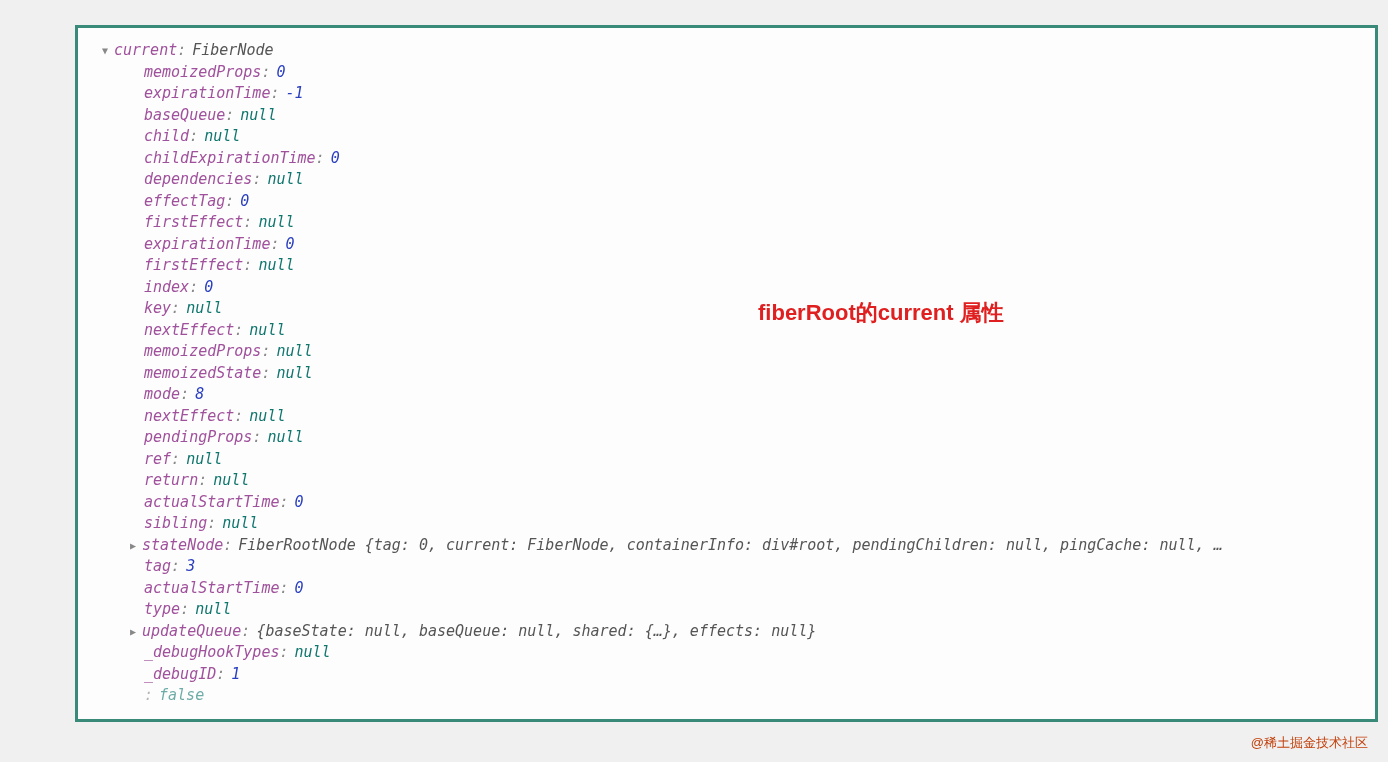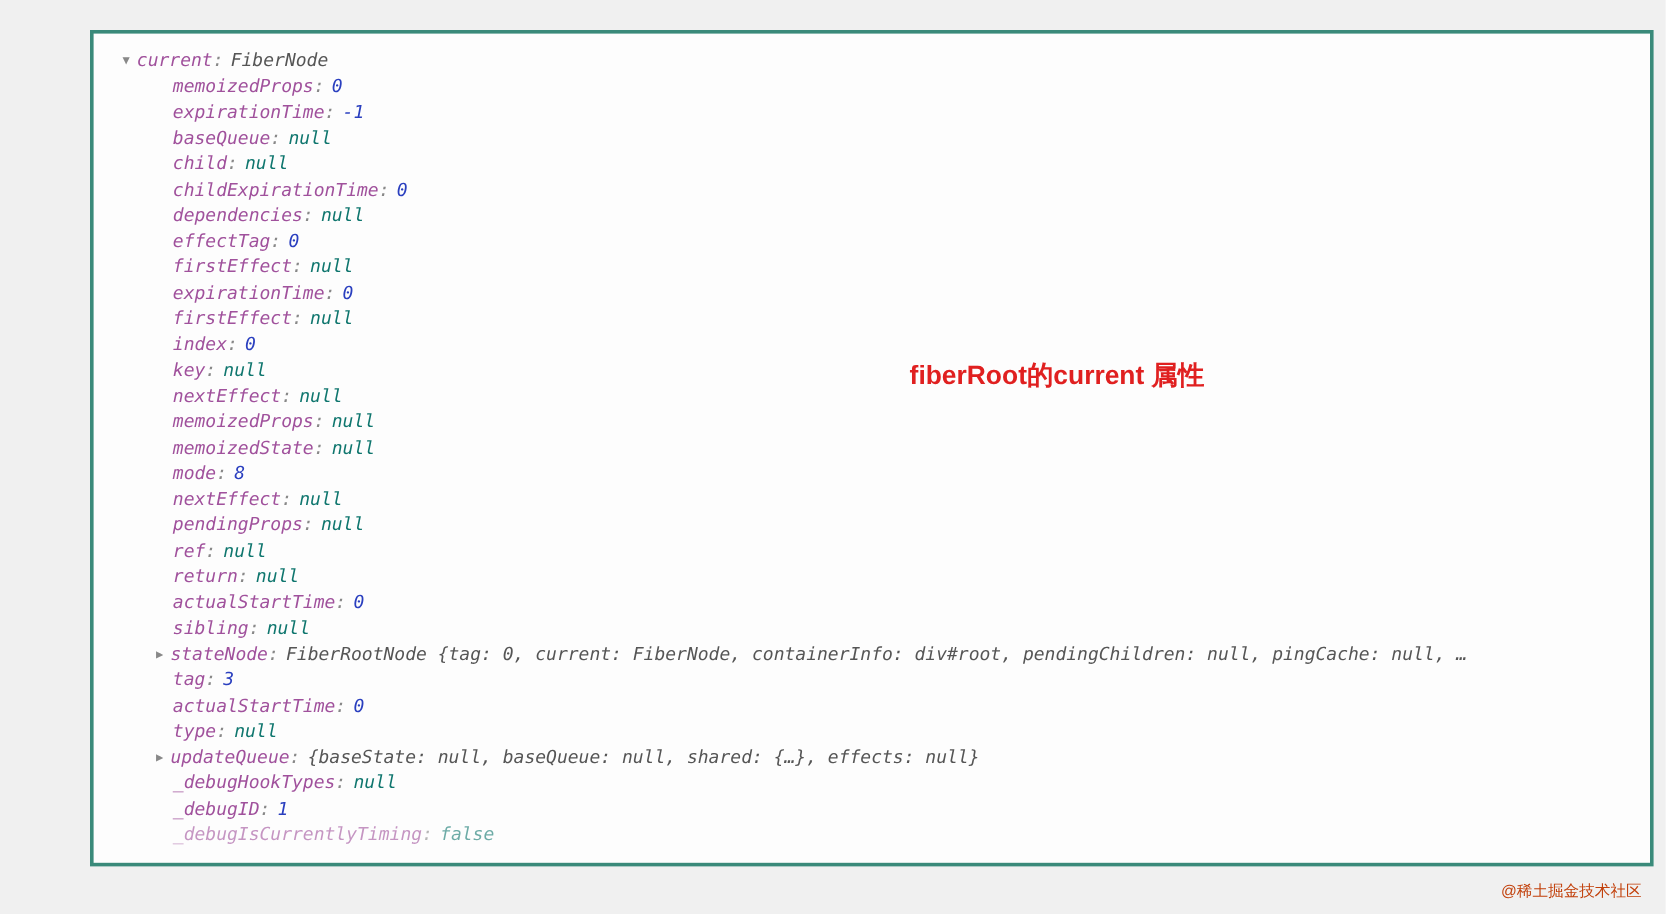--- a/index.html
+++ b/index.html
@@ -253,21 +253,20 @@
           <span class="val-null">null</span>
         </div>
         <div class="row indent-1">
           <span class="key">_debugID</span>
           <span class="colon">:</span>
           <span class="val-number">1</span>
         </div>
       </div>
 
     <div class="row indent-1 partial">
-      <span class="key">_debugIsCurrentlyTiming</span>
         <span class="colon">:</span>
       <span class="val-null">false</span>
     </div>
 
   </div>
 
   <div class="annotation">fiberRoot的current 属性</div>
 </div>
 
 <div class="watermark">@稀土掘金技术社区</div>

